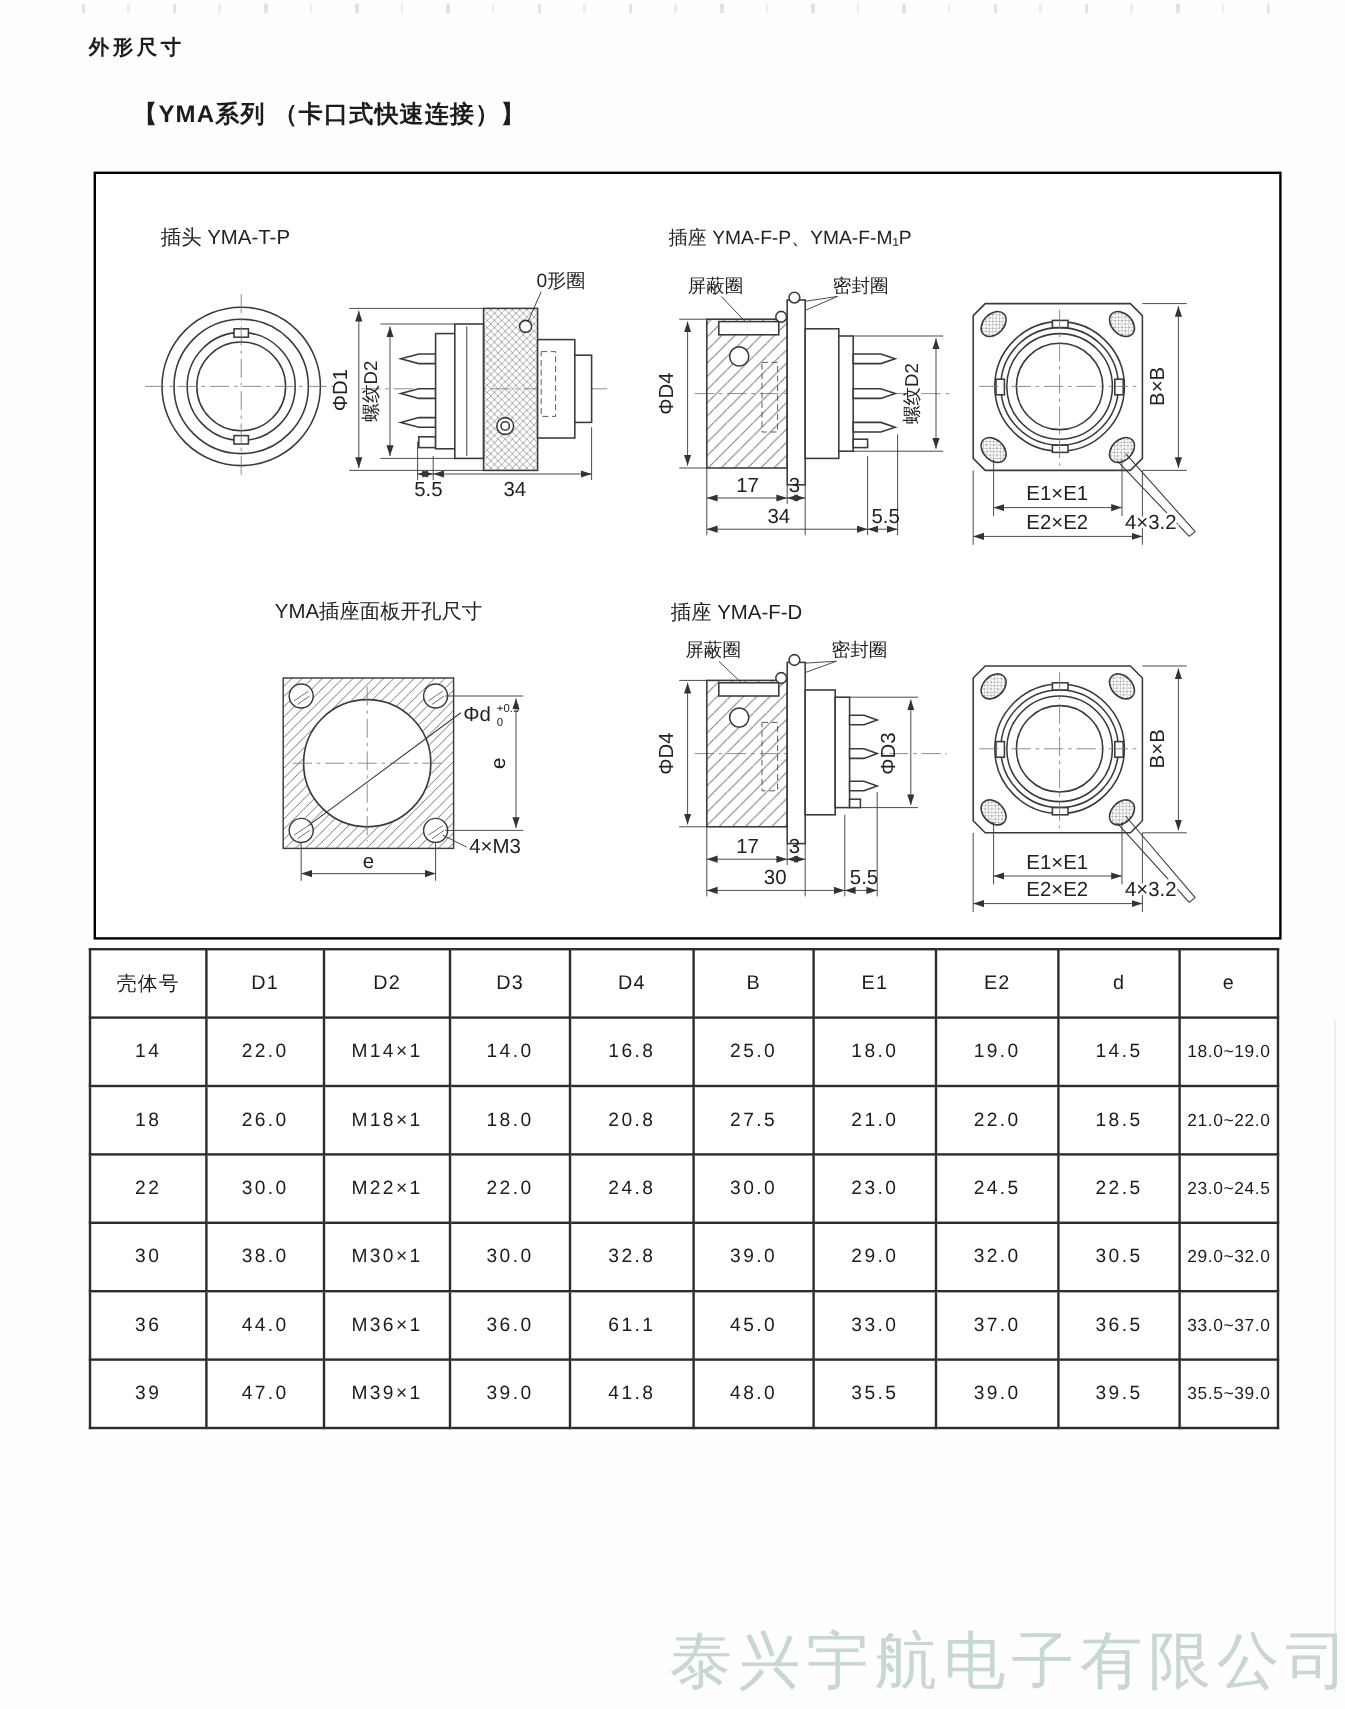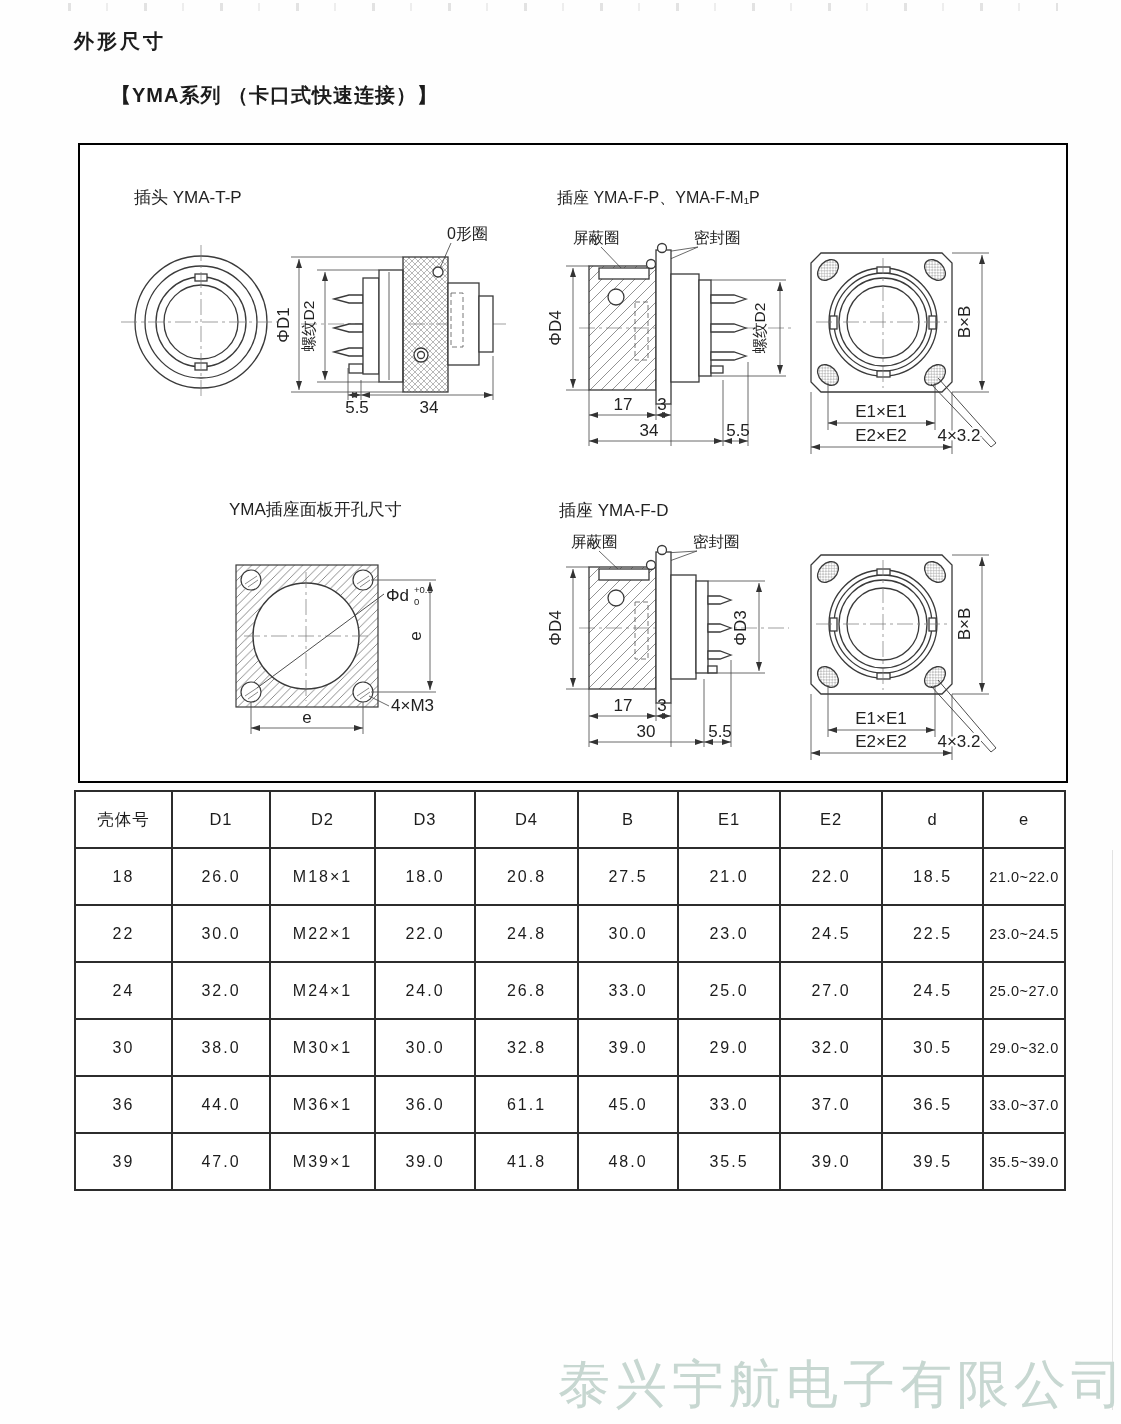--- a/index.html
+++ b/index.html
@@ -2,21 +2,21 @@
 <html><head>
 <meta charset="utf-8">
 <style>
   html,body{margin:0;padding:0;background:#ffffff;}
   .page{position:relative;width:1121px;height:1424px;background:#fefefe;
         font-family:"Liberation Sans","DejaVu Sans",sans-serif;color:#1c1c1c;overflow:hidden;}
   .scan-top{position:absolute;top:3px;left:68px;width:990px;height:8px;opacity:.38;
         background:repeating-linear-gradient(90deg,rgba(110,110,110,.5) 0 3px,transparent 3px 38px,
         rgba(110,110,110,.3) 38px 40px,transparent 40px 76px);}
   .scan-right{position:absolute;top:850px;left:1112px;width:1px;height:560px;background:#e3e3e3;}
-  .page-title{position:absolute;left:74px;top:28px;font-size:20px;font-weight:bold;letter-spacing:3px;}
+  .page-title{position:absolute;left:74px;top:28px;font-size:17px;font-weight:bold;letter-spacing:3px;}
   .page-subtitle{position:absolute;left:80px;top:82px;font-size:20px;font-weight:600;letter-spacing:1px;margin-left:31px;}
   .diagram-box{position:absolute;left:78px;top:143px;width:986px;height:636px;border:2px solid #000000;background:#fff;}
   .diagram-box svg{position:absolute;}
   .svg-a{left:11px;top:30px;}  .svg-b{left:466px;top:30px;}  .svg-c{left:721px;top:30px;}
   .svg-d{left:71px;top:345px;} .svg-e{left:466px;top:345px;} .svg-f{left:721px;top:345px;}
   svg text{font-family:"Liberation Sans","DejaVu Sans",sans-serif;fill:#222;}
   .t17{font-size:17px;} .t16{font-size:16px;} .t15{font-size:15.5px;} .t10{font-size:9.5px;}
   .wm-center{position:absolute;left:362px;top:575px;font-size:198px;line-height:1;
         color:rgba(150,161,216,0.55);z-index:6;letter-spacing:2px;font-weight:500;pointer-events:none;}
   .wm-footer{position:absolute;left:558px;top:1350px;font-size:52px;color:#c7d7d1;
@@ -395,20 +395,32 @@
           <th>D4</th>
           <th>B</th>
           <th>E1</th>
           <th>E2</th>
           <th>d</th>
           <th>e</th>
         </tr>
       </thead>
     <tbody id="tbody-rows">
         <tr>
+          <td>14</td>
+          <td>22.0</td>
+          <td>M14×1</td>
+          <td>14.0</td>
+          <td>16.8</td>
+          <td>25.0</td>
+          <td>18.0</td>
+          <td>19.0</td>
+          <td>14.5</td>
+          <td>18.0~19.0</td>
+        </tr>
+        <tr>
           <td>18</td>
           <td>26.0</td>
           <td>M18×1</td>
           <td>18.0</td>
           <td>20.8</td>
           <td>27.5</td>
           <td>21.0</td>
           <td>22.0</td>
           <td>18.5</td>
           <td>21.0~22.0</td>
@@ -419,32 +431,20 @@
           <td>M22×1</td>
           <td>22.0</td>
           <td>24.8</td>
           <td>30.0</td>
           <td>23.0</td>
           <td>24.5</td>
           <td>22.5</td>
           <td>23.0~24.5</td>
         </tr>
         <tr>
-          <td>24</td>
-          <td>32.0</td>
-          <td>M24×1</td>
-          <td>24.0</td>
-          <td>26.8</td>
-          <td>33.0</td>
-          <td>25.0</td>
-          <td>27.0</td>
-          <td>24.5</td>
-          <td>25.0~27.0</td>
-        </tr>
-        <tr>
           <td>30</td>
           <td>38.0</td>
           <td>M30×1</td>
           <td>30.0</td>
           <td>32.8</td>
           <td>39.0</td>
           <td>29.0</td>
           <td>32.0</td>
           <td>30.5</td>
           <td>29.0~32.0</td>

